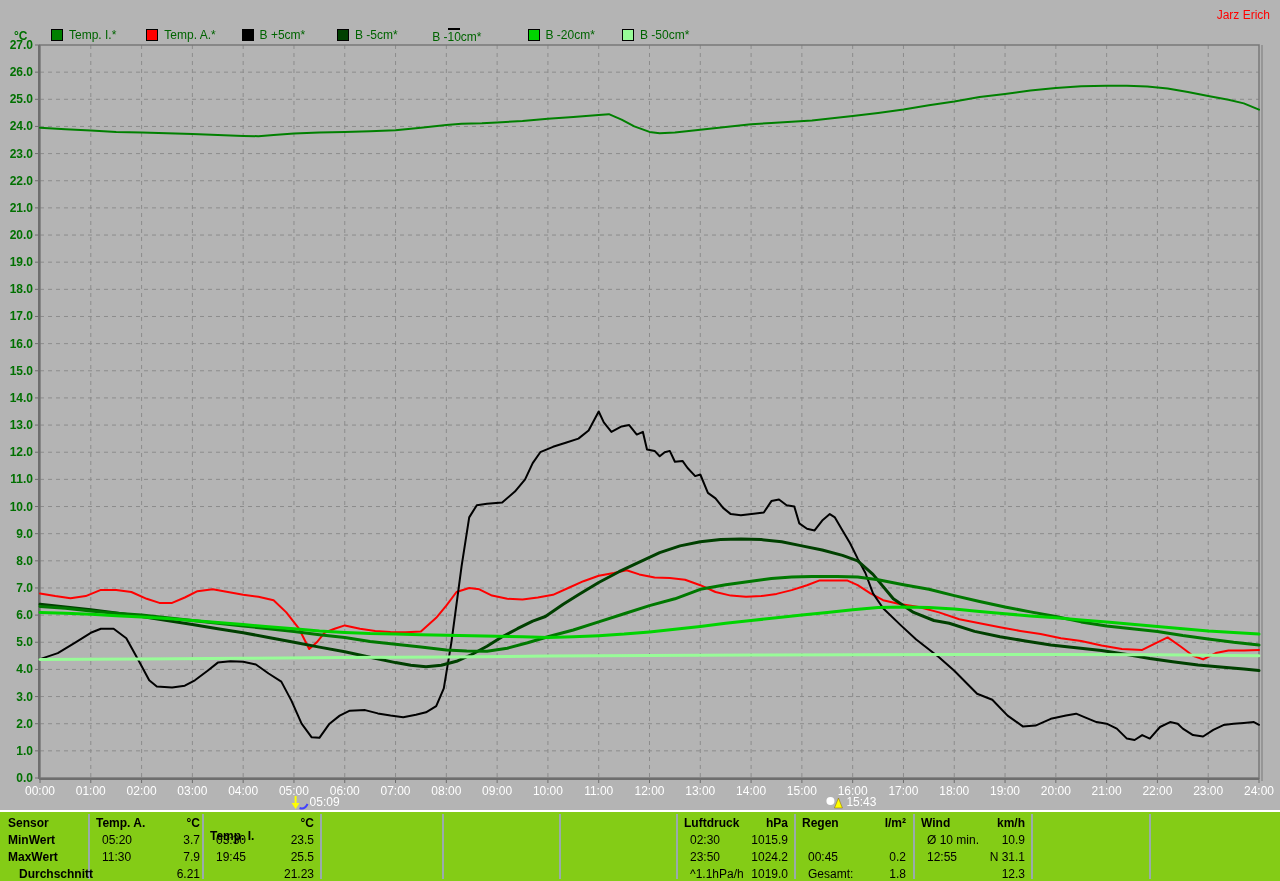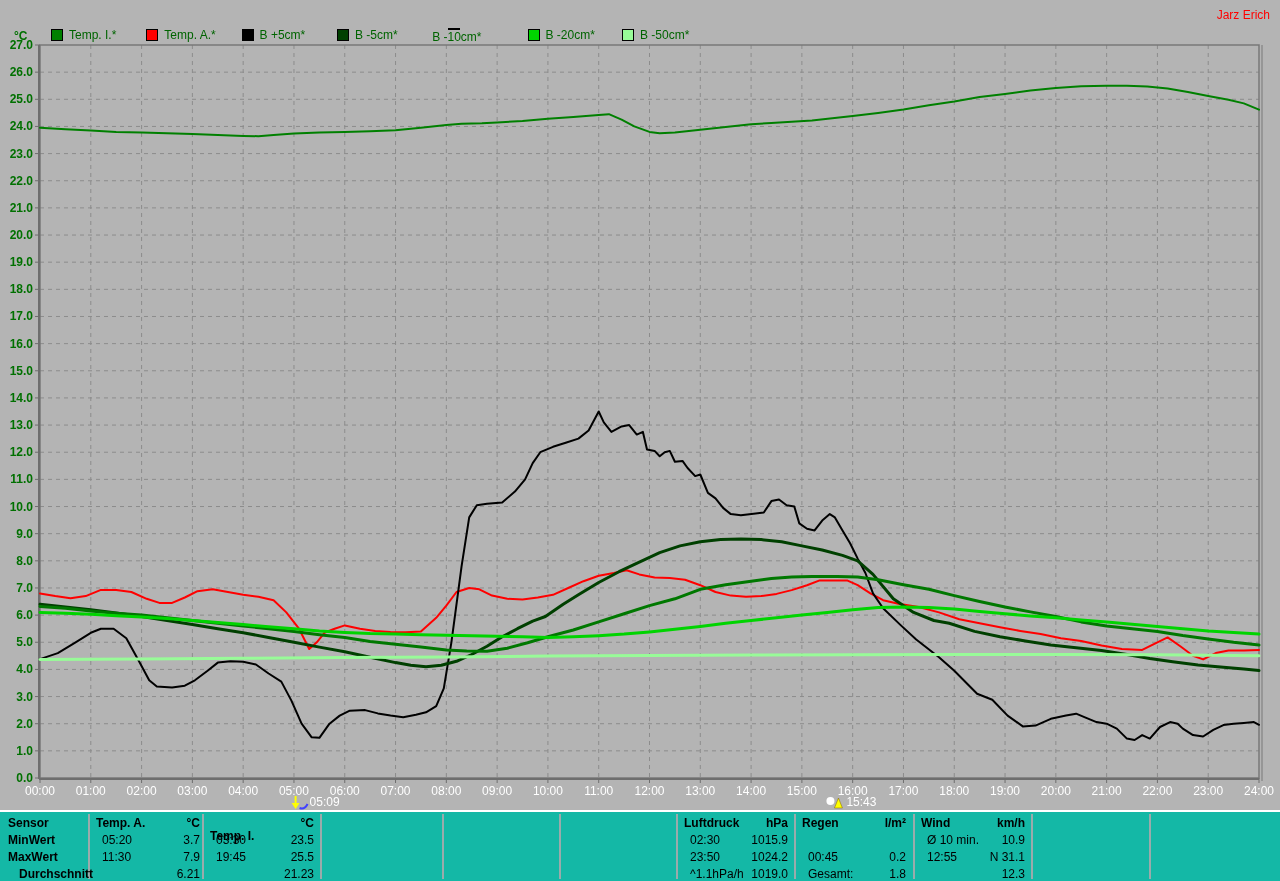--- a/index.html
+++ b/index.html
@@ -13,21 +13,21 @@
   .title{position:absolute;left:0;right:0;top:7px;text-align:center;color:#ffffff;font-size:14px;}
   .owner{position:absolute;right:10px;top:8px;color:#ff0000;font-size:12px;}
   .unit-label{position:absolute;left:14px;top:29px;color:#007000;font-size:12px;font-weight:bold;}
   .legend{position:absolute;left:0;top:28px;height:16px;width:1280px;}
   .legend-item{position:absolute;top:0;height:14px;display:flex;align-items:center;}
   .legend-swatch{width:10px;height:10px;border:1px solid #000;display:inline-block;margin-right:6px;}
   .legend-text{color:#006400;font-size:12px;white-space:nowrap;}
   svg text{font-family:"Liberation Sans", sans-serif;}
   .bottom-panel{
     position:absolute;left:0;top:810px;width:1280px;height:71px;
-    background:#14b8a6;border-top:2px solid #ffffff;box-sizing:border-box;
+    background:#84cc16;border-top:2px solid #ffffff;box-sizing:border-box;
   }
   .tbl-text{position:absolute;font-size:12px;color:#000;line-height:16px;height:16px;white-space:nowrap;}
   .tbl-bold{font-weight:bold;}
   .tbl-right{text-align:right;}
   .tbl-sep{position:absolute;top:2px;bottom:2px;width:2px;background:#9aabab;}
 </style>
 </head>
 <body>
 
 <div class="titlebar">

